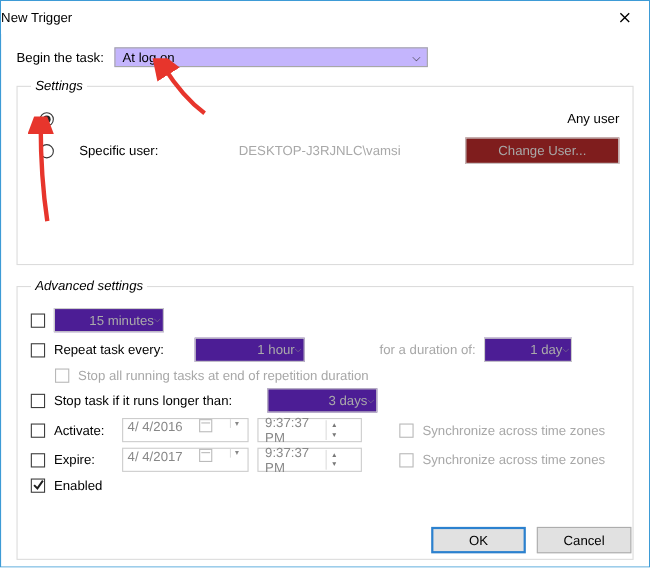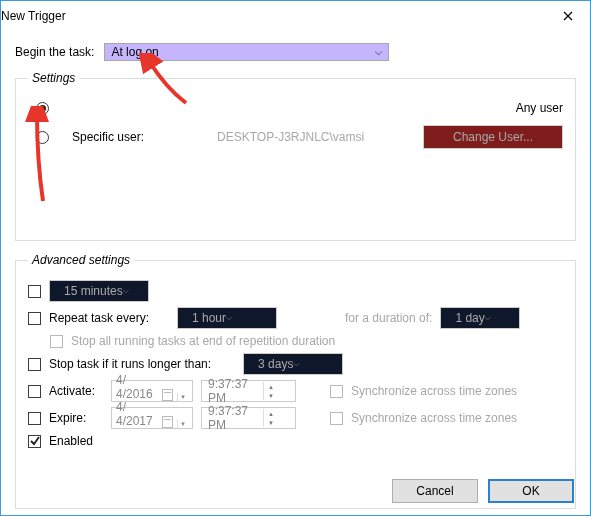--- a/index.html
+++ b/index.html
@@ -19,27 +19,27 @@
   .radio.sel::after{content:""; position:absolute; left:2px; top:2px; width:7px; height:7px; background:#222; border-radius:50%;}
   .specific-row{display:flex; align-items:center; gap:23px; margin:10px 0 0 8px;}
   .user-val{color:#a8a8a8; margin-left:50px;}
   .change-btn{width:140px; height:24px; background:#7f1d1d; color:#a8a8a8; border:1px solid #d0d0d0; display:flex; align-items:center; justify-content:center; margin-left:auto;}
   .settings-box{min-height:170px;}
   .adv-row{display:flex; align-items:center; gap:8px; margin:5px 0;}
   .cb{width:13px; height:13px; border:1px solid #3d3d3d; background:#fff; display:inline-flex; align-items:center; justify-content:center;}
   .cb.disabled{border-color:#b8b8b8;}
   .cb.checked svg{display:block;}
   .cb svg{display:none;}
-  .sel-ctl{height:22px; border:1px solid #cccccc; background:#0f172a; display:flex; align-items:center; justify-content:flex-start; padding:0 14px; font-size:12px; color:#555;}
+  .sel-ctl{height:22px; border:1px solid #cccccc; background:#4c1d95; display:flex; align-items:center; justify-content:flex-end; padding:0 2px; font-size:12px; color:#555;}
   .sel-ctl.disabled{color:#aaaaaa;}
   .sel-ctl .chev{font-size:8px; color:#888;}
   .txt-label{color:#000;}
   .txt-disabled{color:#a8a8a8;}
   .indent{margin-left:22px;}
-  .datebox{height:22px; border:1px solid #cccccc; display:flex; align-items:flex-end; justify-content:space-between; padding:0 4px; width:82px; color:#888;}
+  .datebox{height:22px; border:1px solid #cccccc; display:flex; align-items:flex-start; justify-content:space-between; padding:0 4px; width:115px; color:#888;}
   .timebox{height:22px; border:1px solid #cccccc; display:flex; align-items:center; padding:0 17px 0 6px; width:95px; color:#888;}
   .spinner{display:flex; flex-direction:column; margin-left:auto; border-left:1px solid #ddd;}
   .spinner span{height:9px; width:14px; display:flex; align-items:center; justify-content:center; font-size:6px; color:#777;}
   .cal-icon{width:12px; height:12px; border:1px solid #bbb; display:inline-block; position:relative; margin:0 2px;}
   .cal-icon::before{content:""; position:absolute; top:2px; left:1px; right:1px; height:1px; background:#bbb;}
   .dropd{width:12px; font-size:7px; color:#888; text-align:center; border-left:1px solid #ddd; margin-left:2px;}
   .footer{position:absolute; bottom:12px; right:16px; display:flex; gap:10px;}
   .btn{width:86px; height:24px; background:#e1e1e1; border:1px solid #adadad; display:flex; align-items:center; justify-content:center; font-size:12px;}
   .btn.primary{border:2px solid #2b81cf; background:#e1e1e1;}
   .arrow{position:absolute; pointer-events:none;}
@@ -167,25 +167,25 @@
             <svg width="10" height="10">
               <path d="M1 5 L4 8 L9 1" stroke="#1e1e1e" fill="none" stroke-width="1.8"></path>
             </svg>
           </span>
         <span class="txt-label">Enabled</span>
       </div>
     </fieldset>
   </div>
 
   <div class="footer">
+    <div class="btn primary">
+        <span>OK</span>
+      </div>
     <div class="btn">
         <span>Cancel</span>
-      </div>
-    <div class="btn primary">
-        <span>OK</span>
       </div>
   </div>
 
   <svg class="arrow" style="left:110px; top:52px;" width="90" height="55">
     <defs>
         <marker id="ah1" markerWidth="10" markerHeight="10" refX="2" refY="3" orient="auto">
           <path d="M0,0 L0,6 L8,3 z" fill="#e7352c"></path>
         </marker>
       </defs>
     <path d="M75 50 Q 55 35 38 8" stroke="#e7352c" stroke-width="4" fill="none" marker-end="url(#ah1)"></path>

